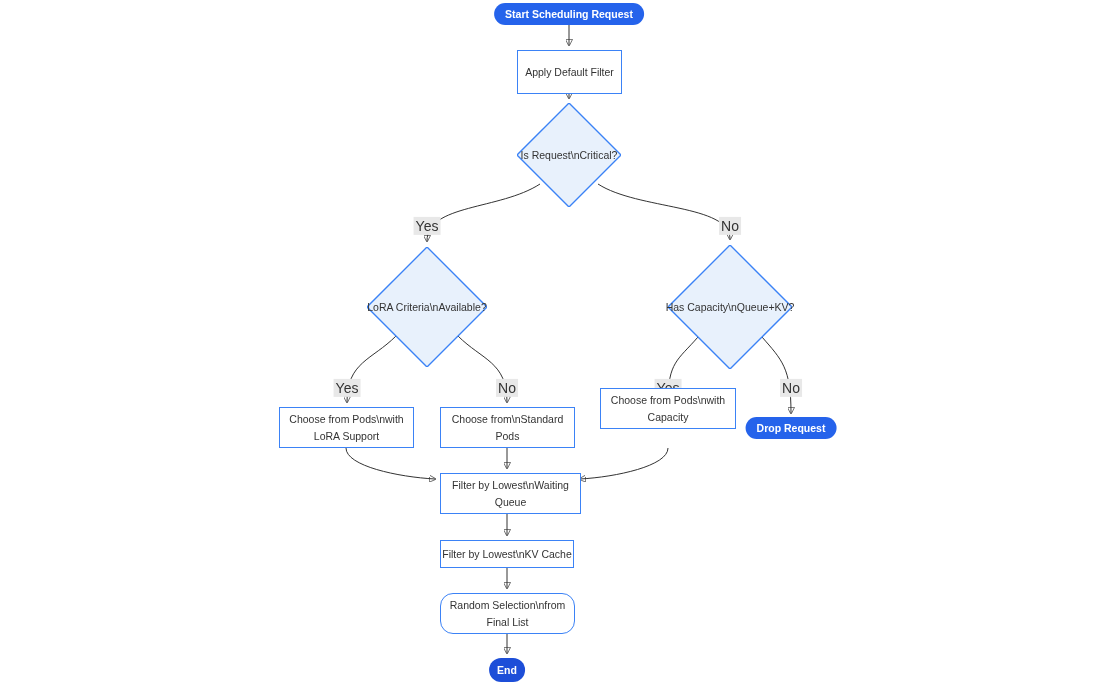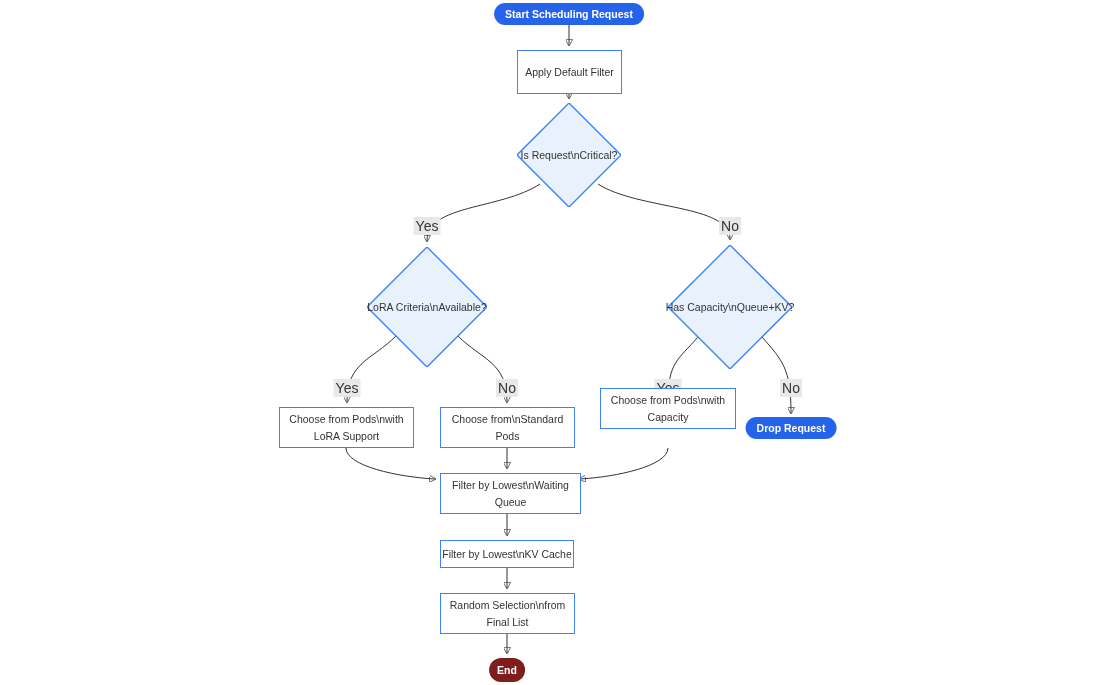--- a/index.html
+++ b/index.html
@@ -33,21 +33,21 @@
     background: #2563eb;
     color: #ffffff;
     font-weight: bold;
     height: 22px;
     border-radius: 11px;
     padding: 0 11px;
     transform: translateX(-50%);
     white-space: nowrap;
   }
   .endpill {
-    background: #7f1d1d;
+    background: #1d4ed8;
     color: #ffffff;
     font-weight: bold;
     height: 24px;
     border-radius: 12px;
     padding: 0 8px;
     transform: translateX(-50%);
     white-space: nowrap;
   }
   .diamond { background: transparent; }
   .diamond .shape { position: absolute; left: 0; top: 0; width: 100%; height: 100%; }
@@ -147,21 +147,21 @@
   </div>
 
   <div class="node rect" style="left:440px; top:473px; width:141px; height:41px;">
     <span class="label">Filter by Lowest\nWaiting Queue</span>
   </div>
 
   <div class="node rect" style="left:440px; top:540px; width:134px; height:28px;">
     <span class="label" style="white-space:nowrap;">Filter by Lowest\nKV Cache</span>
   </div>
 
-  <div class="node rect" style="left:440px; top:593px; width:135px; height:41px;">
+  <div class="node rect" style="left:440px; top:593px; width:135px; height:41px;border-radius:13px;">
     <span class="label">Random Selection\nfrom Final List</span>
   </div>
 
   <div class="node endpill" style="left:507px; top:658px;">
     <span class="label">End</span>
   </div>
 
 </div>
 
 </body></html>

